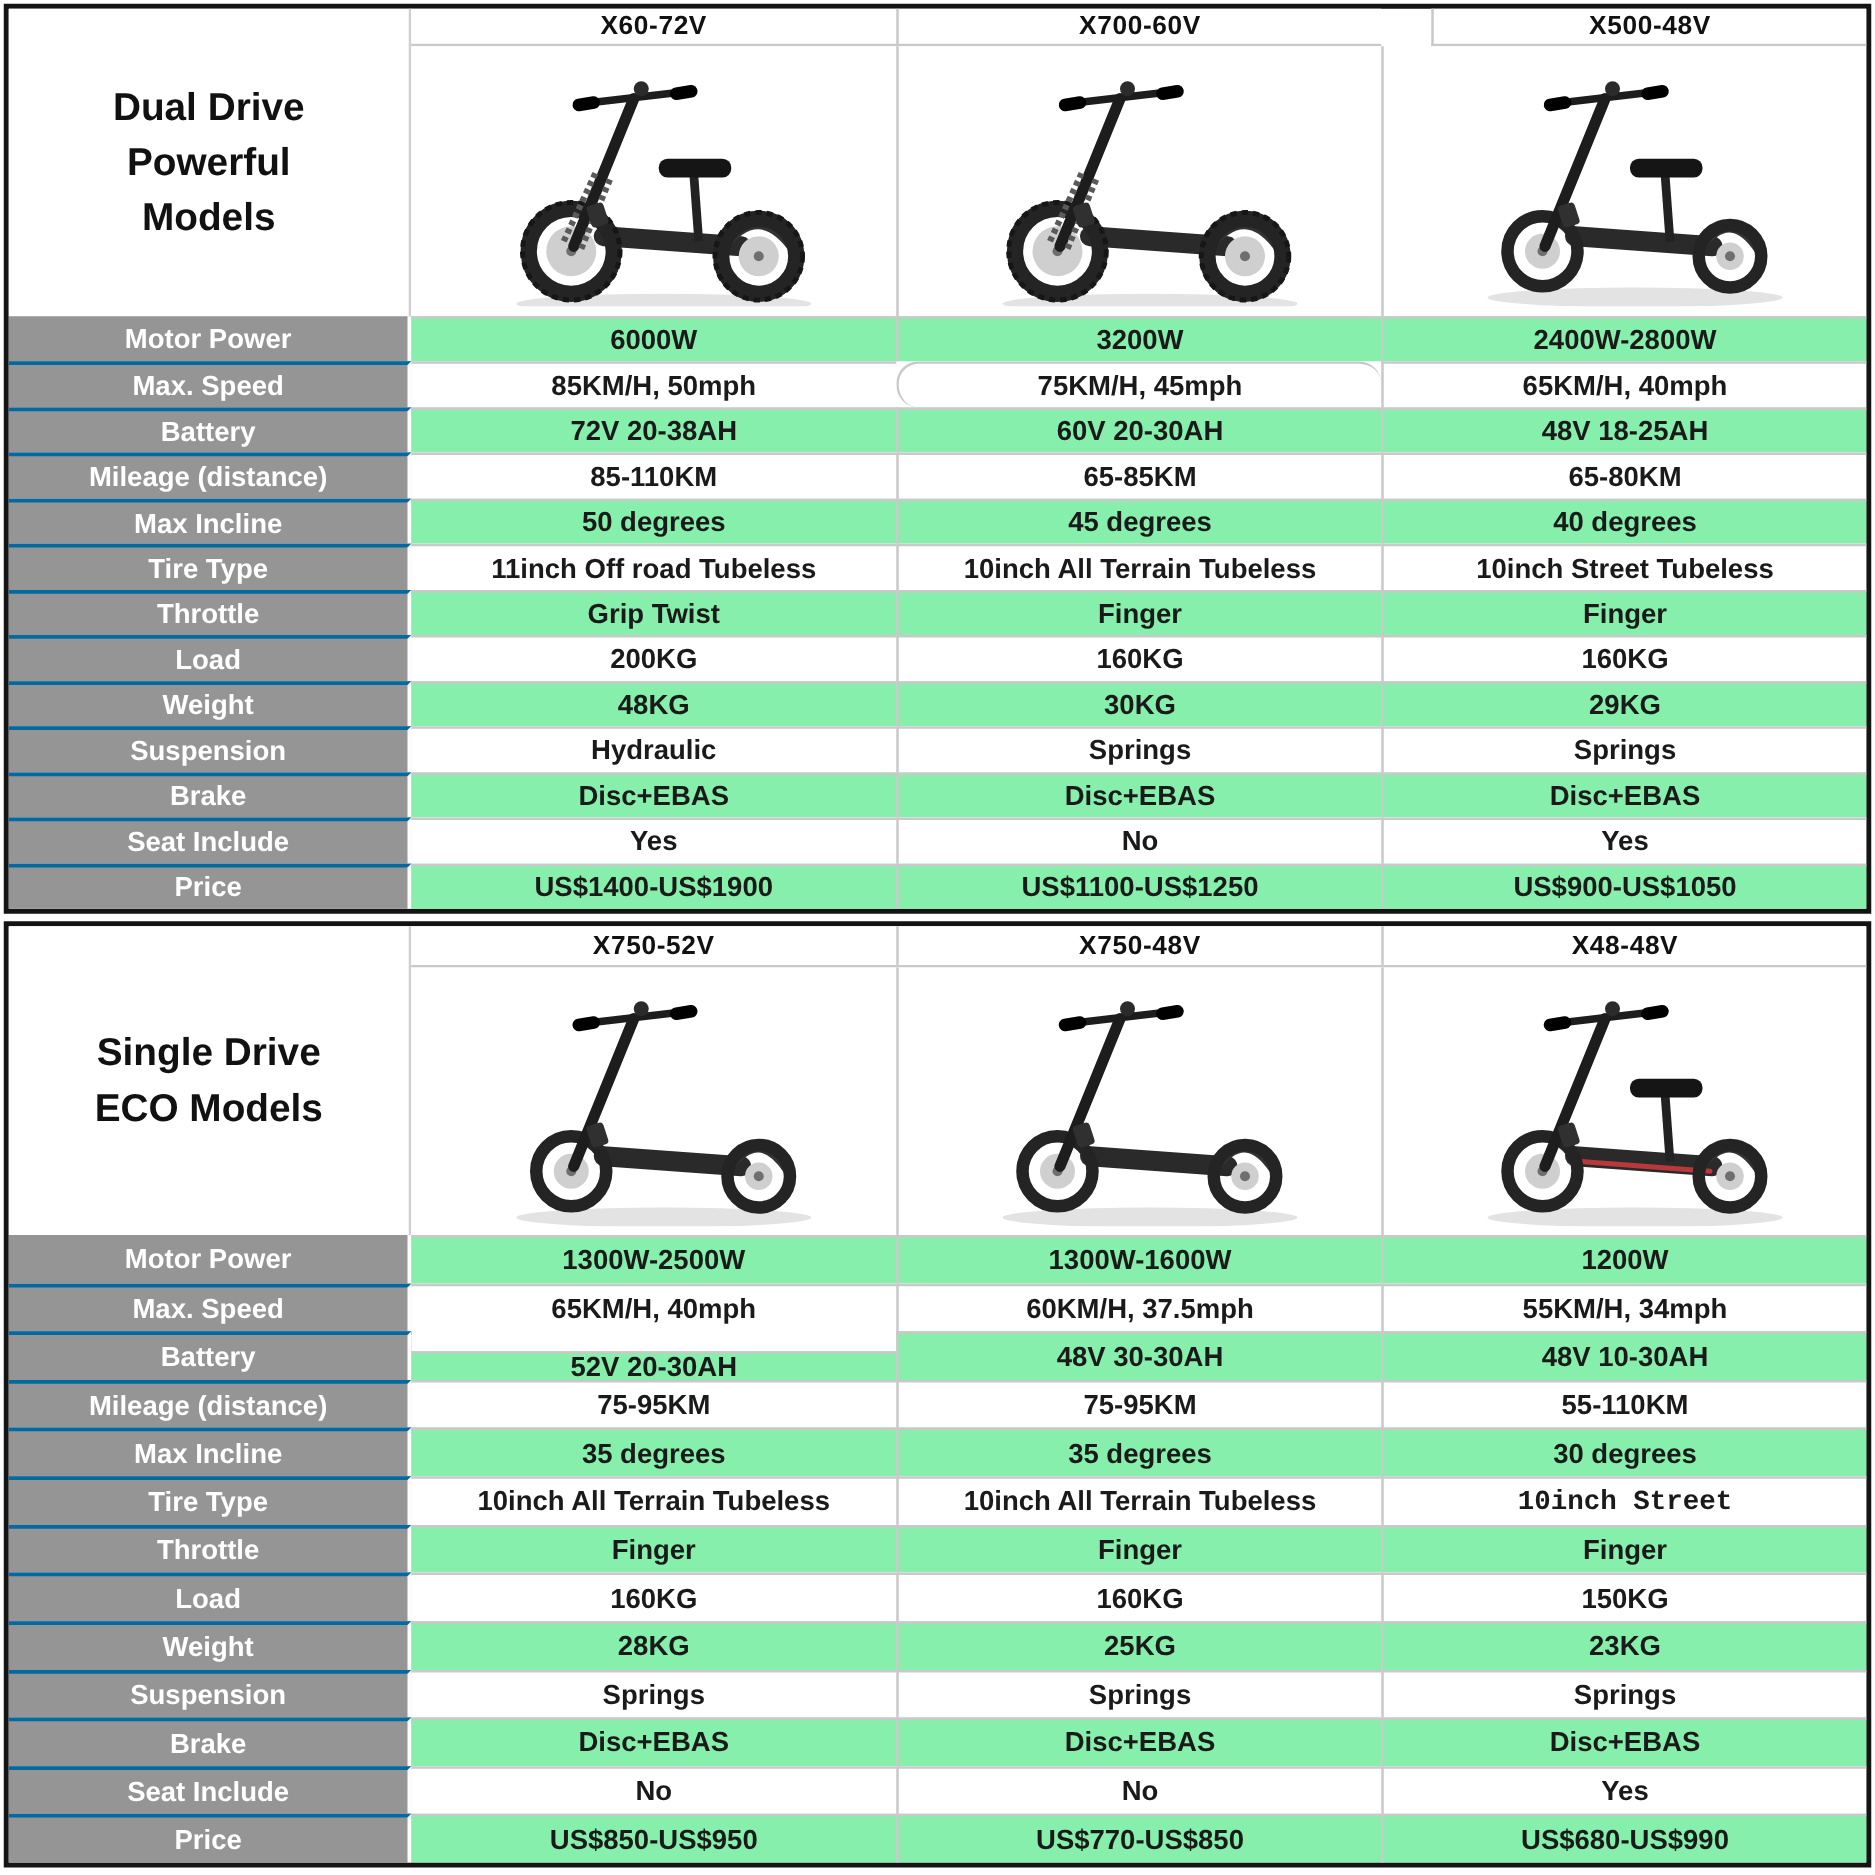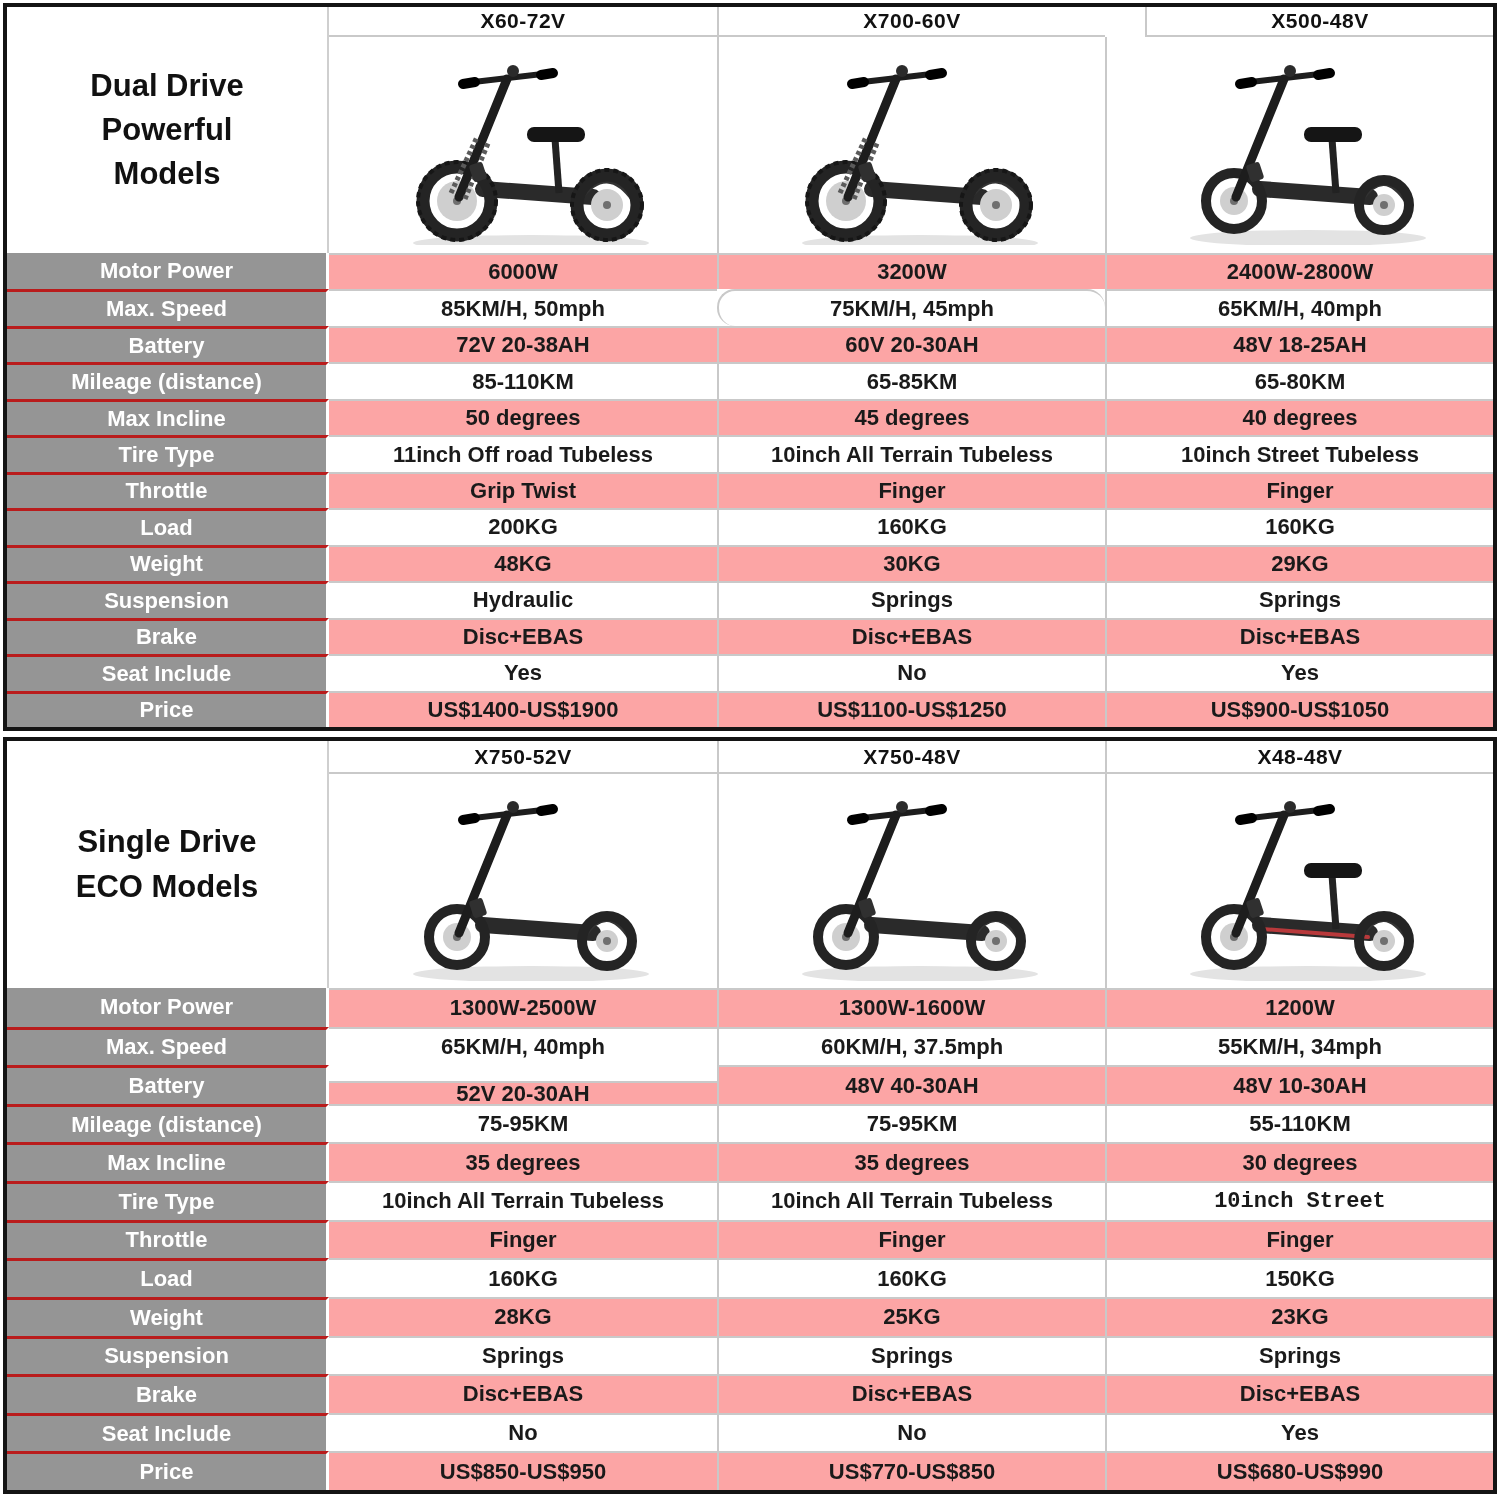--- a/index.html
+++ b/index.html
@@ -32,27 +32,27 @@
     background:#fff;border-bottom:2px solid #c9c9c9;
     font-weight:700;font-size:21px;color:#111;letter-spacing:.5px;
   }
   .img-cell{background:#fff;}
   .vsep{border-left:2px solid #c9c9c9;text-align:center;}
 
   .row-label{
     background:#959595;color:#fff;font-weight:700;font-size:22px;
     border-right:3px solid #fff;
   }
-  .row-label.rl-top{border-top:3px solid #b91c1c;}
+  .row-label.rl-top{border-top:3px solid #0369a1;}
 
   .spec{
     font-weight:700;font-size:22px;color:#1a1a1a;background:#fff;
     border-top:2px solid #c9c9c9;
   }
-  .spec.stripe{background:#fca5a5;}
+  .spec.stripe{background:#86efac;}
 
   svg{display:block;}
 </style>
 </head>
 <body>
 
 <div class="sheet">
 
   <div class="panel t1">
     <div class="grid" id="grid0">
@@ -257,21 +257,21 @@
         <div class="cell row-label" style="grid-area: 3 / 1;">Motor Power</div>
         <div class="cell spec stripe" style="grid-area: 3 / 2;">1300W-2500W</div>
         <div class="cell spec stripe vsep" style="grid-area: 3 / 3;">1300W-1600W</div>
         <div class="cell spec stripe vsep" style="grid-area: 3 / 4;">1200W</div>
         <div class="cell row-label rl-top" style="grid-area: 4 / 1;">Max. Speed</div>
         <div class="cell spec" style="grid-area: 4 / 2;">65KM/H, 40mph</div>
         <div class="cell spec vsep" style="grid-area: 4 / 3;">60KM/H, 37.5mph</div>
         <div class="cell spec vsep" style="grid-area: 4 / 4;">55KM/H, 34mph</div>
         <div class="cell row-label rl-top" style="grid-area: 5 / 1;">Battery</div>
         <div class="cell spec stripe" style="grid-area: 5 / 2; margin-top: 16px;">52V 20-30AH</div>
-        <div class="cell spec stripe vsep" style="grid-area: 5 / 3;">48V 40-30AH</div>
+        <div class="cell spec stripe vsep" style="grid-area: 5 / 3;">48V 30-30AH</div>
         <div class="cell spec stripe vsep" style="grid-area: 5 / 4;">48V 10-30AH</div>
         <div class="cell row-label rl-top" style="grid-area: 6 / 1;">Mileage (distance)</div>
         <div class="cell spec" style="grid-area: 6 / 2;">75-95KM</div>
         <div class="cell spec vsep" style="grid-area: 6 / 3;">75-95KM</div>
         <div class="cell spec vsep" style="grid-area: 6 / 4;">55-110KM</div>
         <div class="cell row-label rl-top" style="grid-area: 7 / 1;">Max Incline</div>
         <div class="cell spec stripe" style="grid-area: 7 / 2;">35 degrees</div>
         <div class="cell spec stripe vsep" style="grid-area: 7 / 3;">35 degrees</div>
         <div class="cell spec stripe vsep" style="grid-area: 7 / 4;">30 degrees</div>
         <div class="cell row-label rl-top" style="grid-area: 8 / 1;">Tire Type</div>

